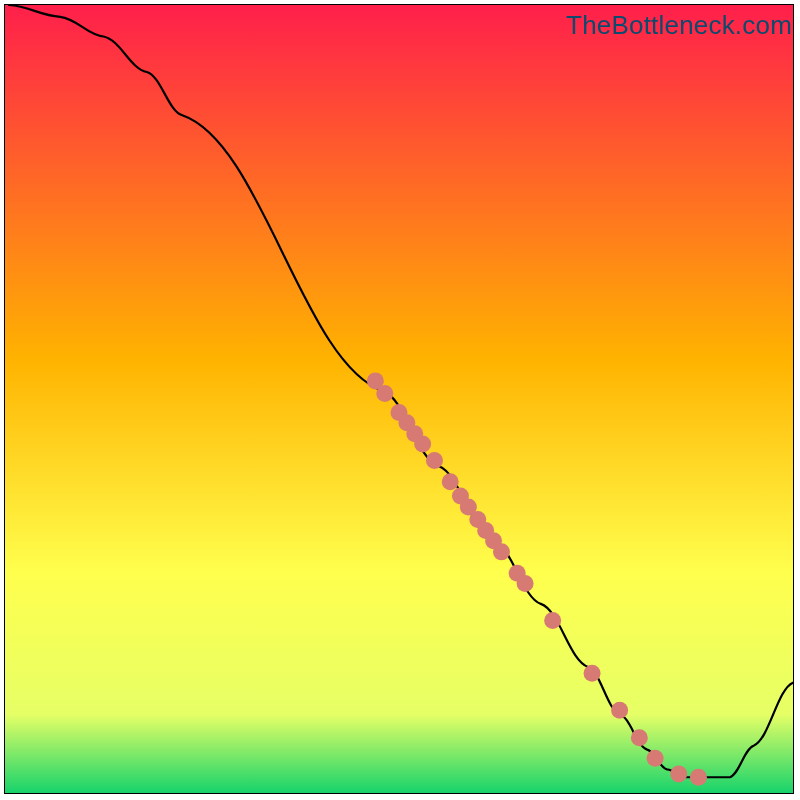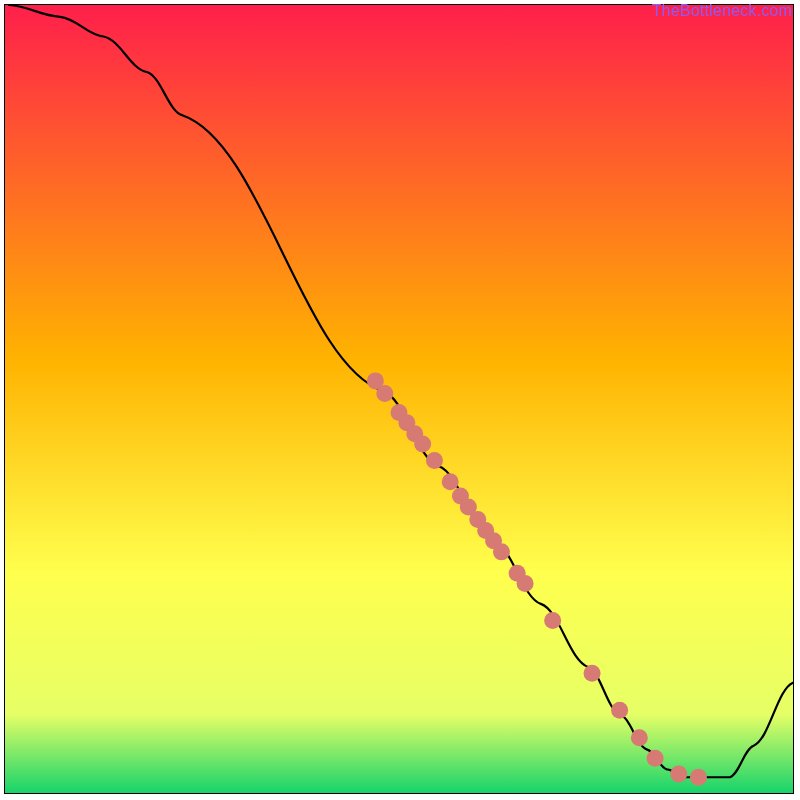--- a/index.html
+++ b/index.html
@@ -20,24 +20,24 @@
     left: 4px;
     top: 4px;
     width: 790px;
     height: 790px;
     border: 1px solid #000;
     box-sizing: border-box;
     pointer-events: none;
   }
   .watermark {
     position: absolute;
-    top: 2px;
+    top: 10px;
     right: 8px;
-    font-size: 16px;
-    color: #8b5cf6;
+    font-size: 26px;
+    color: #0c4a6e;
     font-family: Arial, sans-serif;
     letter-spacing: 0.2px;
   }
   svg {
     position: absolute;
     left: 0;
     top: 0;
   }
 </style>
 </head>

